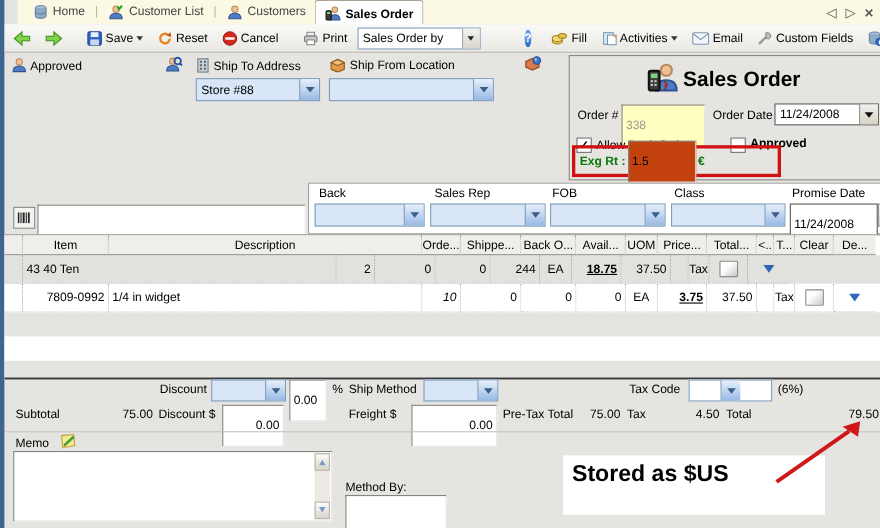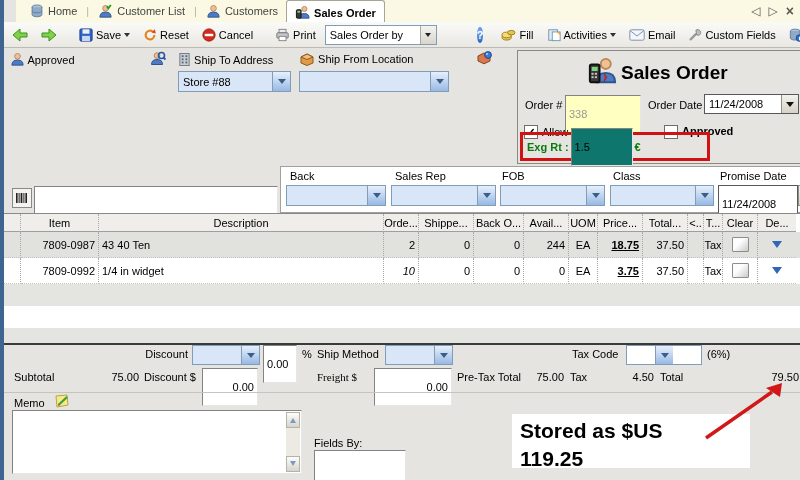--- a/index.html
+++ b/index.html
@@ -346,21 +346,21 @@
     <span class="cb">✓</span>
     <span class="lbl">Allow Back Orders</span>
   </div>
   <div class="abs" style="left:660px;top:125px;display:flex;align-items:flex-start;gap:4px;font-weight:bold;">
     <span class="cb"></span>
     <span class="lbl">Approved</span>
   </div>
 
   <div class="abs redbox" style="left:516px;top:132px;width:190px;height:29px;">
     <span class="green">Exg Rt :</span>
-    <div class="field sunken" style="width:62px;height:17px;background:#0f766e;">
+    <div class="field sunken" style="width:62px;height:17px;background:#c2410c;">
       <span>1.5</span>
     </div>
     <span class="green">€</span>
   </div>
 
   <div class="abs" style="left:276px;top:166px;width:524px;height:47px;background:#fff;border:1px solid #A2A09A;box-sizing:border-box;"></div>
   <span class="abs lbl" style="left:286px;top:170px;">Back</span>
   <span class="abs lbl" style="left:391px;top:170px;">Sales Rep</span>
   <span class="abs lbl" style="left:498px;top:170px;">FOB</span>
   <span class="abs lbl" style="left:609px;top:170px;">Class</span>
@@ -423,21 +423,20 @@
       <span class="gc" style="width:45px;">Price...</span>
       <span class="gc" style="width:45px;">Total...</span>
       <span class="gc" style="width:16px;">&lt;..</span>
       <span class="gc" style="width:19px;">T...</span>
       <span class="gc" style="width:35px;">Clear</span>
       <span class="gc" style="width:38px;border-right:none;">De...</span>
     </div>
 
     <div class="grow gr" style="background:#E1E1DD;">
       <span class="gc" style="width:17px;"></span>
-      <span class="gc r" style="width:78px;">7809-0987</span>
       <span class="gc" style="width:285px;">43 40 Ten</span>
       <span class="gc r" style="width:35px;">2</span>
       <span class="gc r" style="width:55px;">0</span>
       <span class="gc r" style="width:50px;">0</span>
       <span class="gc r" style="width:45px;">244</span>
       <span class="gc c" style="width:29px;">EA</span>
       <span class="gc r pricelink" style="width:45px;">18.75</span>
       <span class="gc r" style="width:45px;">37.50</span>
       <span class="gc" style="width:16px;"></span>
       <span class="gc c" style="width:19px;padding:2px 1px;">Tax</span>
@@ -501,21 +500,21 @@
       </span>
   </div>
   <span class="abs lbl" style="left:703px;top:348px;">(6%)</span>
 
   <span class="abs lbl" style="left:10px;top:371px;">Subtotal</span>
   <span class="abs lbl" style="left:85px;top:371px;width:50px;text-align:right;">75.00</span>
   <span class="abs lbl" style="left:140px;top:371px;">Discount $</span>
   <div class="abs field sunken" style="left:198px;top:368px;width:56px;height:19px;background:#fff;justify-content:flex-end;">
     <span>0.00</span>
   </div>
-  <span class="abs lbl" style="left:313px;top:371px;font-family:Liberation Serif, serif;">Freight $</span>
+  <span class="abs lbl" style="left:313px;top:371px;">Freight $</span>
   <div class="abs field sunken" style="left:370px;top:368px;width:78px;height:19px;background:#fff;justify-content:flex-end;">
     <span>0.00</span>
   </div>
   <span class="abs lbl" style="left:453px;top:371px;">Pre-Tax Total</span>
   <span class="abs lbl" style="left:510px;top:371px;width:50px;text-align:right;">75.00</span>
   <span class="abs lbl" style="left:566px;top:371px;">Tax</span>
   <span class="abs lbl" style="left:600px;top:371px;width:50px;text-align:right;">4.50</span>
   <span class="abs lbl" style="left:656px;top:371px;">Total</span>
   <span class="abs lbl" style="left:745px;top:371px;width:50px;text-align:right;">79.50</span>
 
@@ -533,27 +532,26 @@
     <span></span>
     <div class="sbar">
       <span class="sb up">
           <i></i>
         </span>
       <span class="sb dn">
           <i></i>
         </span>
     </div>
   </div>
-  <span class="abs lbl" style="left:310px;top:437px;">Fields By:</span>
+  <span class="abs lbl" style="left:310px;top:437px;">Method By:</span>
   <div class="abs field sunken" style="left:310px;top:450px;width:92px;height:20px;background:#fff;">
     <span></span>
   </div>
 
   <div class="abs annot" style="left:508px;top:414px;width:222px;height:48px;">
     <div>Stored as $US</div>
-    <div>119.25</div>
   </div>
   <svg class="abs" style="left:640px;top:375px;" width="160" height="70" viewBox="0 0 160 70">
     <line x1="62" y1="63" x2="128" y2="17" stroke="#D01818" stroke-width="3.5"></line>
     <polygon points="138,8 136,22 122,13" fill="#D01818"></polygon>
   </svg>
 
 </div>
 
 </body></html>

